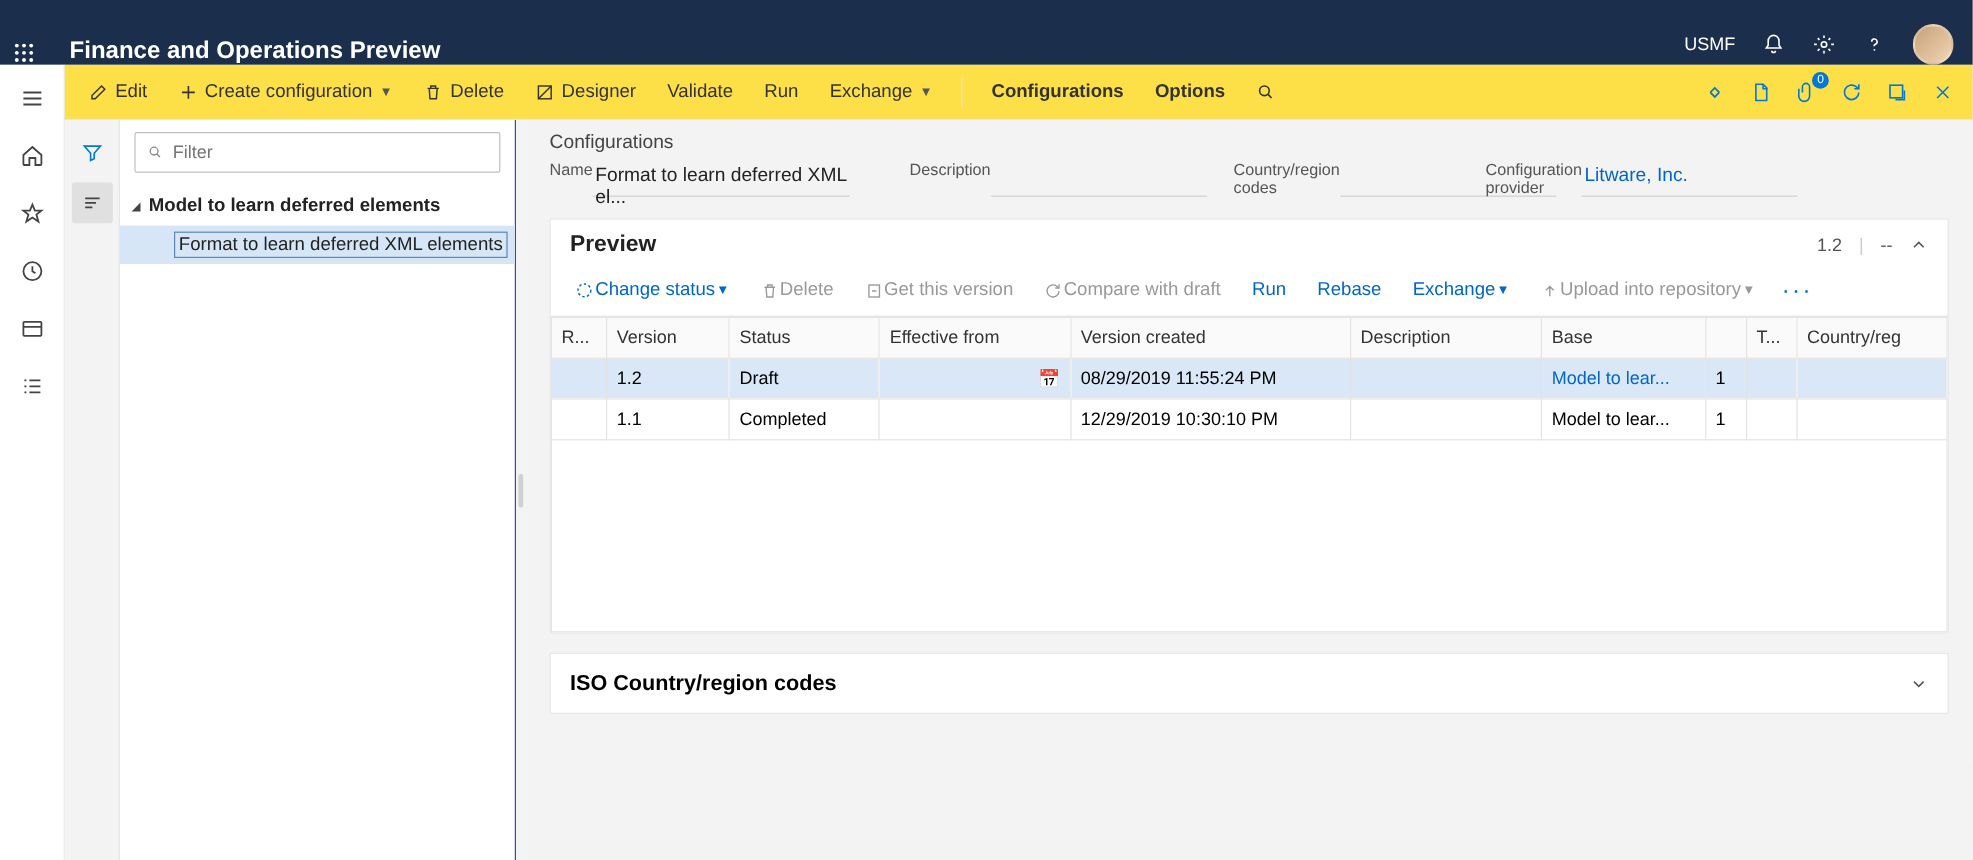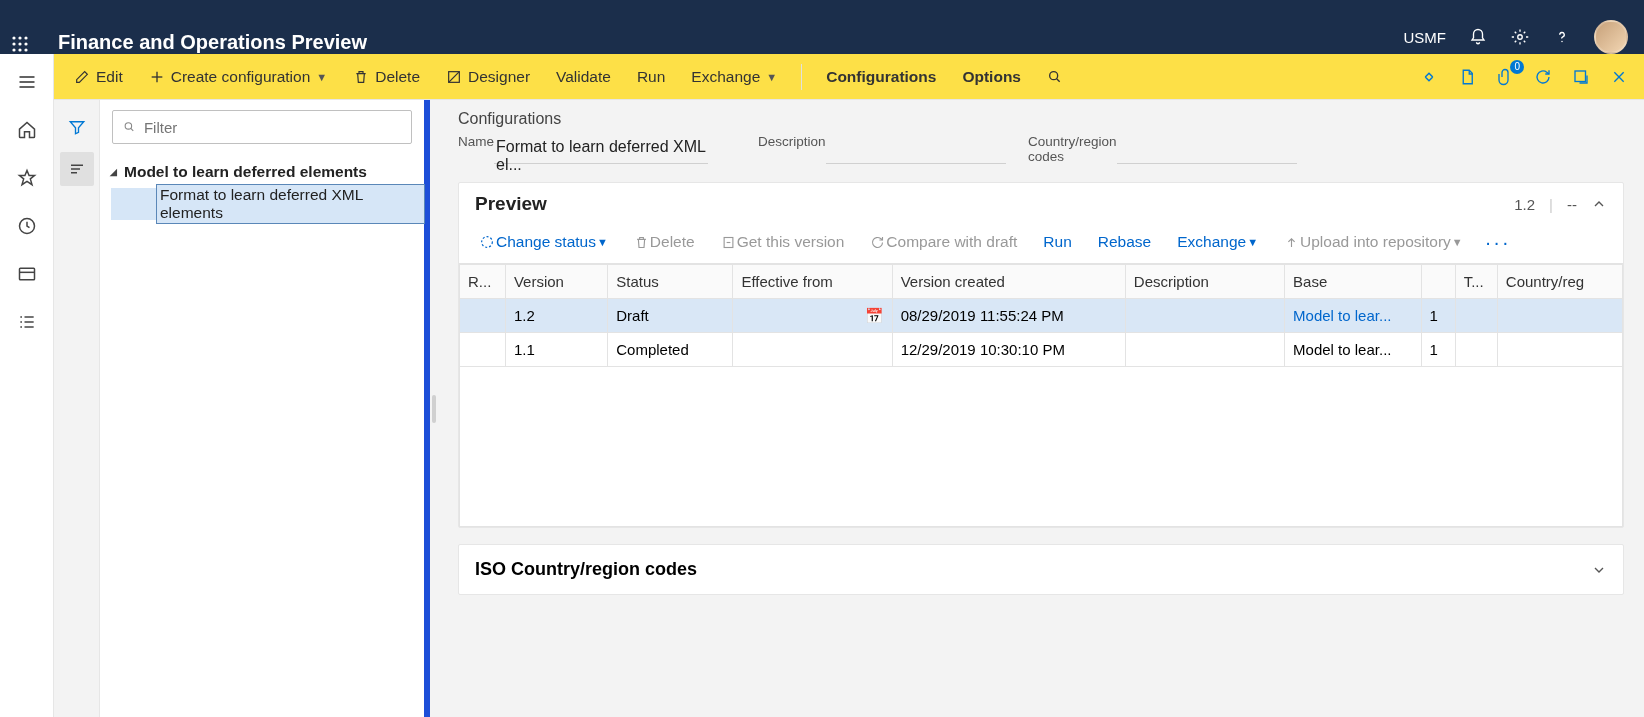--- a/index.html
+++ b/index.html
@@ -66,36 +66,36 @@
   
   .body-split { flex:1; display:flex; min-height:0; }
   .filter-rail {
     width:46px; background:#f3f3f3; border-right:1px solid #e6e6e6;
     display:flex; flex-direction:column; align-items:center; padding-top:10px; gap:8px;
   }
   .filter-rail .fbtn { width:34px; height:34px; display:flex;align-items:center;justify-content:center; cursor:pointer; border-radius:2px; }
   .filter-rail .fbtn.active { background:#e0e0e0; }
 
   .tree-pane {
-    width:330px; background:#fff; border-right:6px solid #1d4ed8;
+    width:330px; background:#fff; border-right:1px solid #1d4ed8;
     display:flex; flex-direction:column; position:relative;
   }
   .tree-filter { padding:10px 12px; }
   .tree-filter .fwrap {
     display:flex; align-items:center; gap:8px;
     border:1px solid #c0c0c0; height:34px; padding:0 10px; border-radius:2px;
     color:#888;
   }
   .tree-filter input { border:none; outline:none; font-size:15px; width:100%; }
 
   .tree { font-size:15.5px; color:#222; padding:2px 0; user-select:none;}
   .tree-row { display:flex; align-items:center; height:32px; padding-left:10px; cursor:pointer;}
   .tree-caret { width:14px; font-size:11px; color:#444; }
   .tree-row.root { font-weight:600; }
-  .tree-row.child { padding-left:46px;margin-left:11px; }
+  .tree-row.child { padding-left:46px; }
   .tree-row.child span { padding:1px 3px; }
   .tree-row.selected { background:#d6e6f7; }
   .tree-row.selected span { outline:1px solid #5a87b8; background:#d6e6f7; }
 
   .splitter { width:8px; background:#f3f3f3; cursor:col-resize; display:flex; align-items:center; justify-content:center; }
   .splitter div { width:4px; height:28px; background:#d0d0d0; border-radius:2px; }
 
   .detail-pane { flex:1; background:#f3f3f3; overflow-y:auto; padding:10px 20px 20px 20px; min-width:0;}
   .section-title { font-size:16px; color:#444; margin-bottom:6px; }
   .field-row { display:flex; gap:50px; margin-top:2px; }
@@ -392,20 +392,24 @@
             <span class="field-label">Name</span>
             <span class="field-value">Format to learn deferred XML el...</span>
           </div>
           <div class="field w-desc">
             <span class="field-label">Description</span>
             <span class="field-value"></span>
           </div>
           <div class="field w-cc">
             <span class="field-label">Country/region codes</span>
             <span class="field-value"></span>
+          </div>
+          <div class="field w-prov link">
+            <span class="field-label">Configuration provider</span>
+            <span class="field-value">Litware, Inc.</span>
           </div>
         </div>
 
         <div class="card">
           <div class="card-header">
             <span class="card-title">Preview</span>
             <div class="right">
               <span>1.2</span>
               <span style="color:#ccc">|</span>
               <span>--</span>

